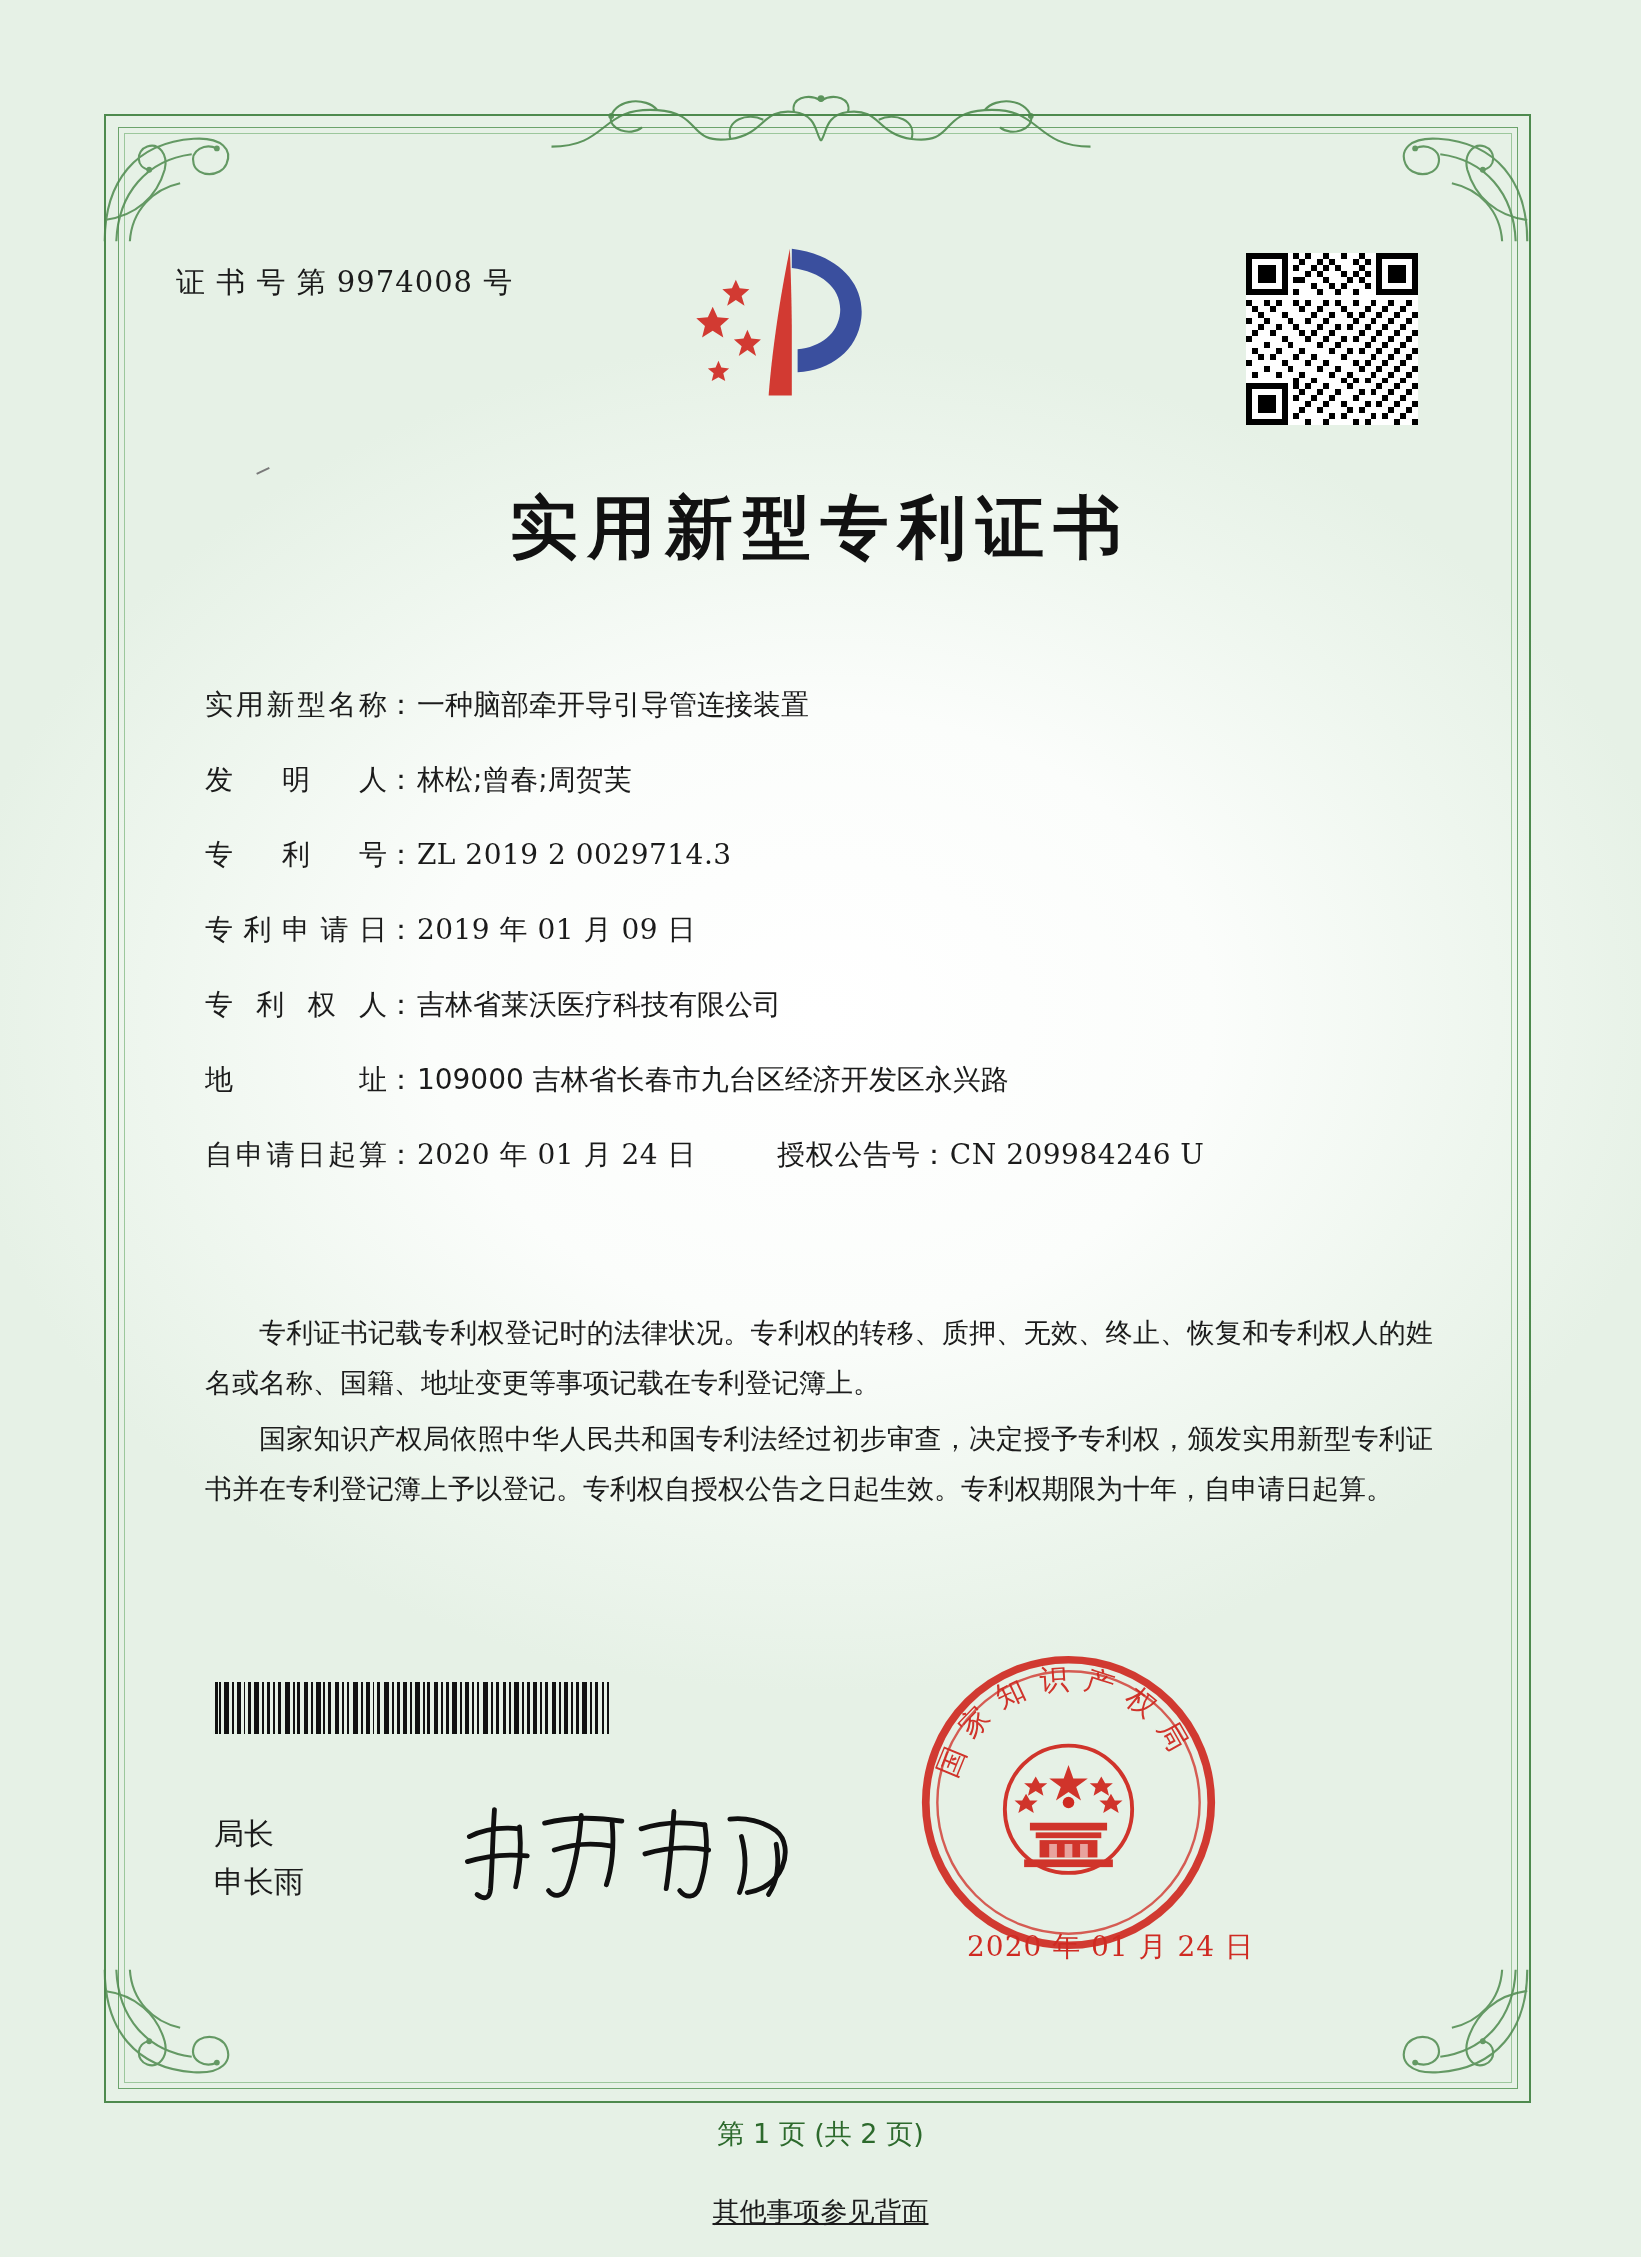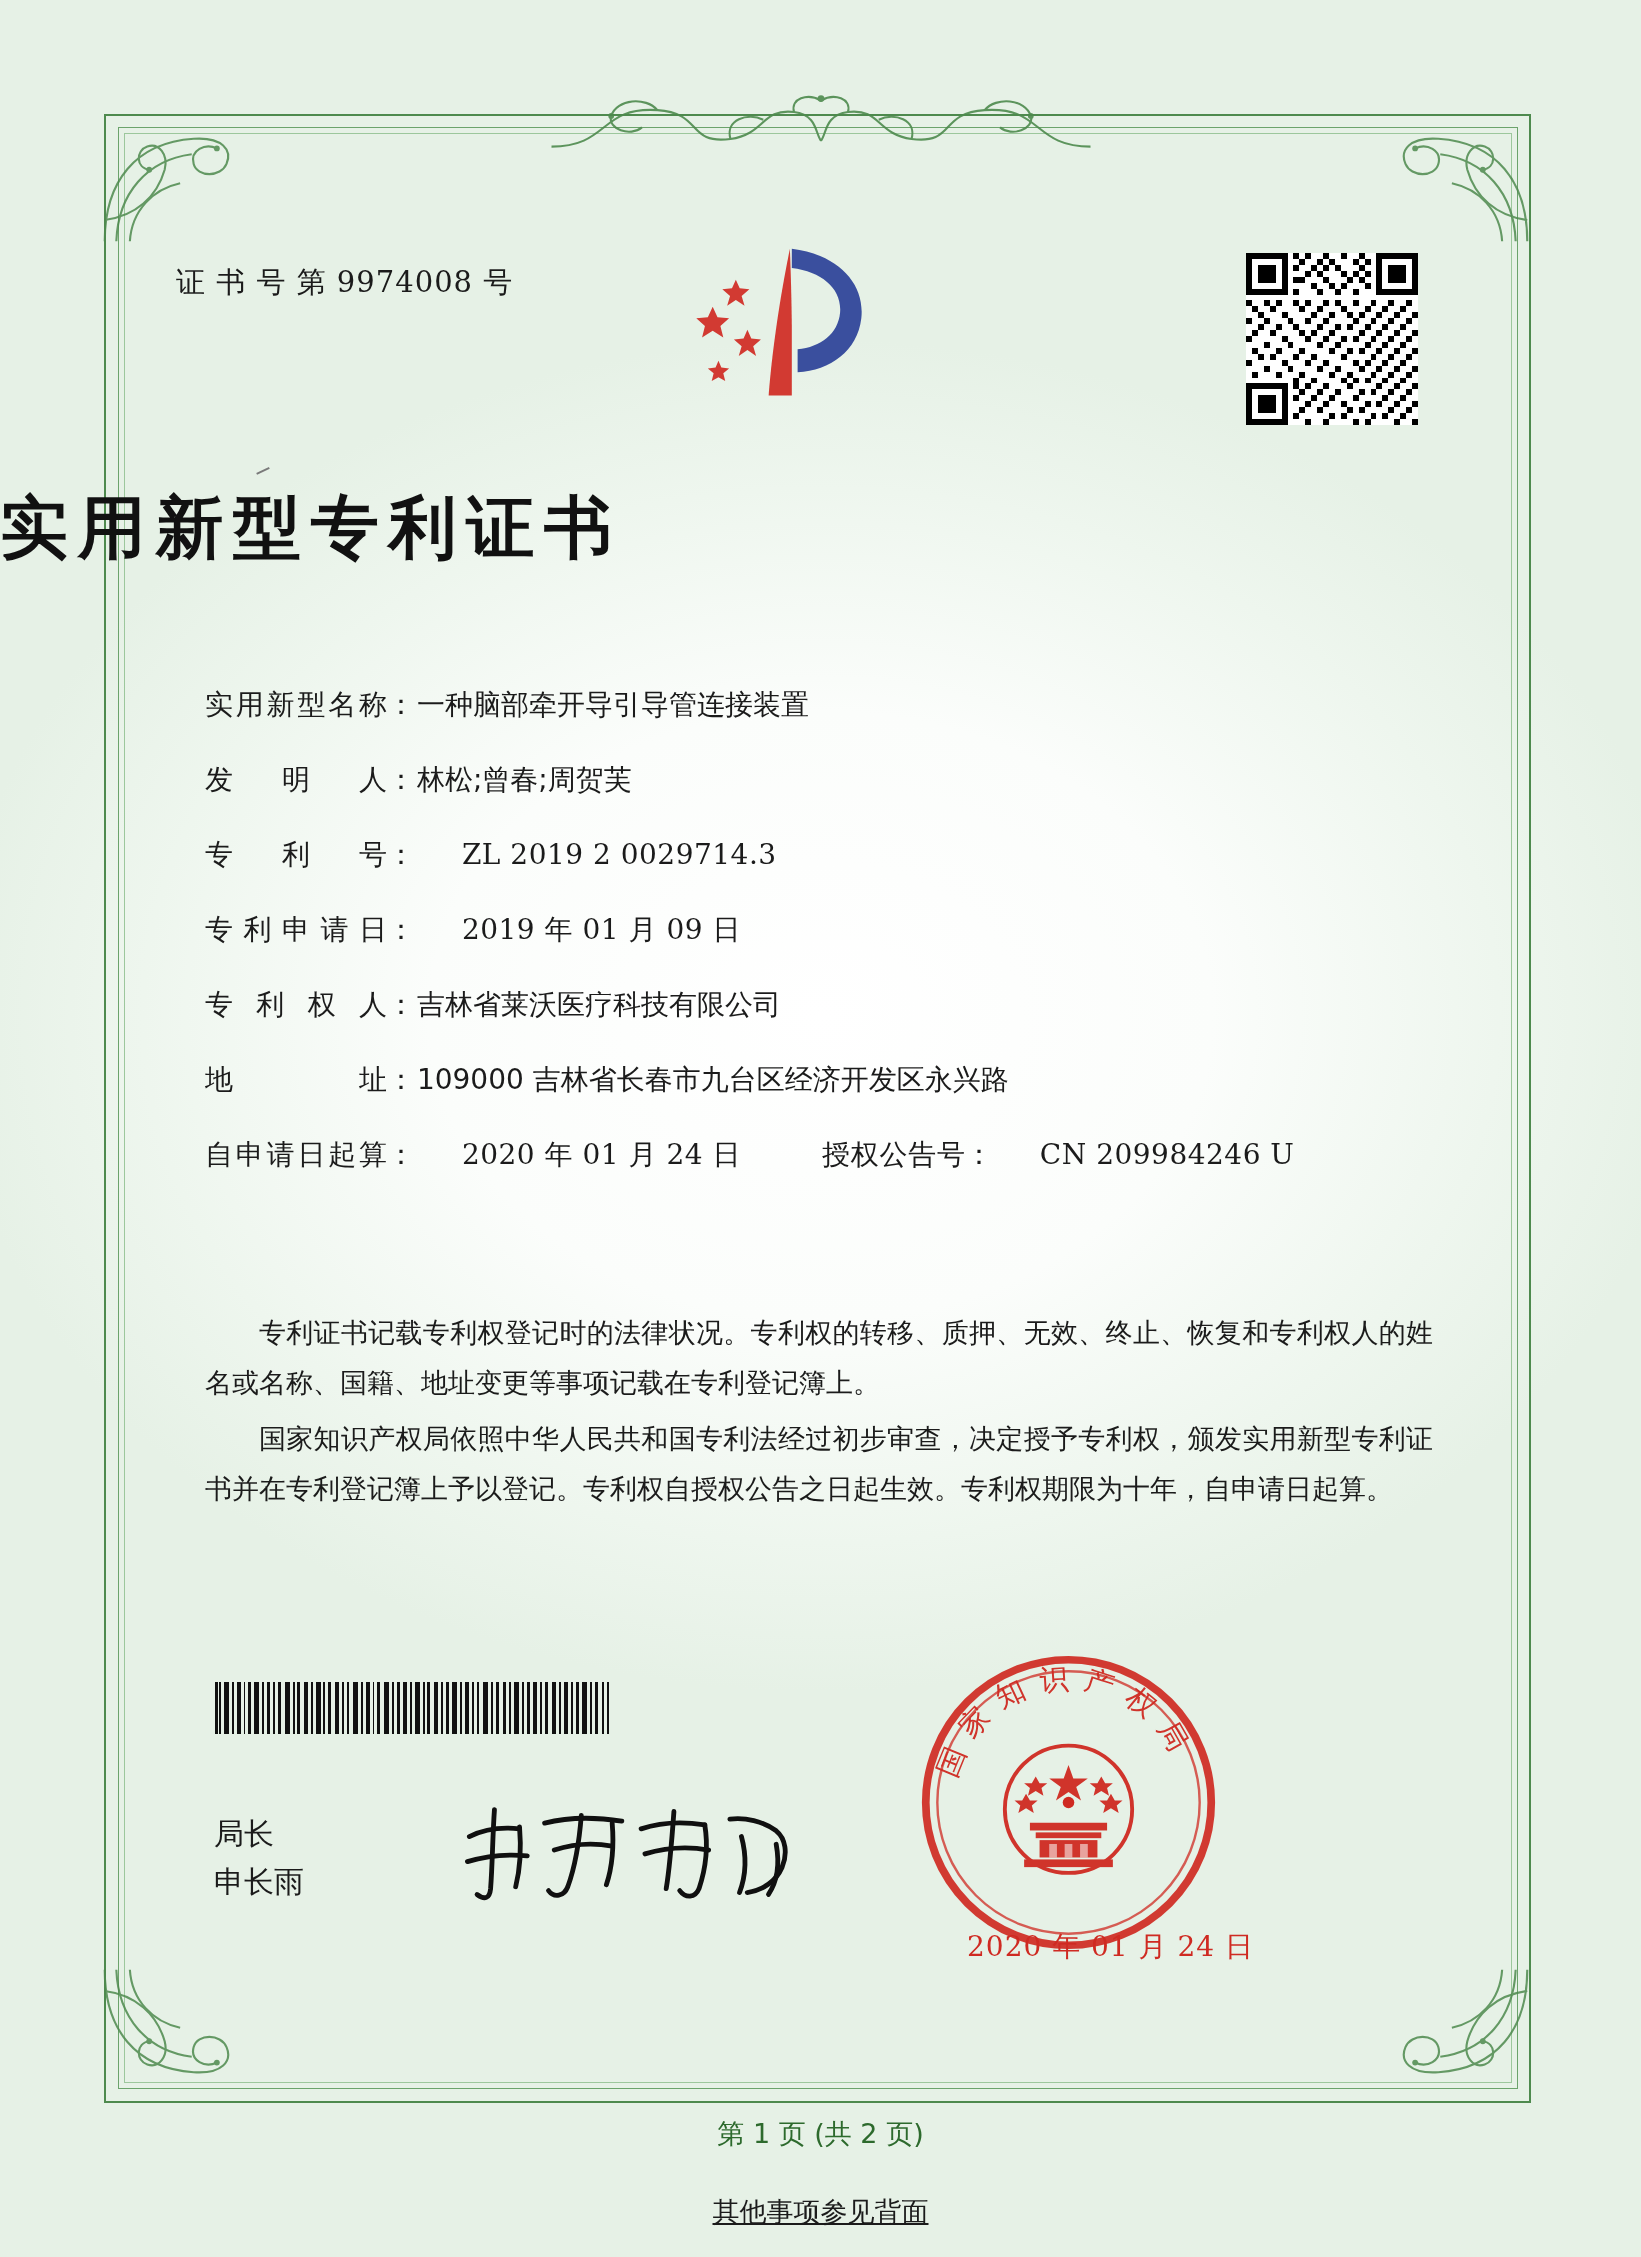--- a/index.html
+++ b/index.html
@@ -89,20 +89,21 @@
     position: absolute;
     left: 1246px; top: 253px;
     width: 172px; height: 172px;
   }
   .qr canvas, .qr svg { display:block; }
 
   .title {
     position: absolute;
     left: 0; top: 483px;
     width: 1641px;
+    text-align: center;
     font-size: 68px;
     font-weight: bold;
     letter-spacing: 9.7px;
     font-family: "DejaVu Sans", "Liberation Sans", sans-serif;
     color: #111;
   }
 
   
   .fields {
     position: absolute;
@@ -123,21 +124,20 @@
     text-align-last: justify;
     font-family: "DejaVu Sans", "Liberation Sans", sans-serif;
   }
   .colon { margin: 0 1.9px 0 0; }
   .value {
     font-family: "DejaVu Sans", "Liberation Sans", sans-serif;
   }
   .value.mono {
     font-family: "DejaVu Serif", "Liberation Serif", serif;
     letter-spacing: 0.5px;
-    margin-left: 45px;
   }
   .gap { display: inline-block; width: 81px; }
   .label-short {
     display: inline-block;
     width: 143px;
     text-align: justify;
     text-align-last: justify;
     font-family: "DejaVu Sans", "Liberation Sans", sans-serif;
   }
 

